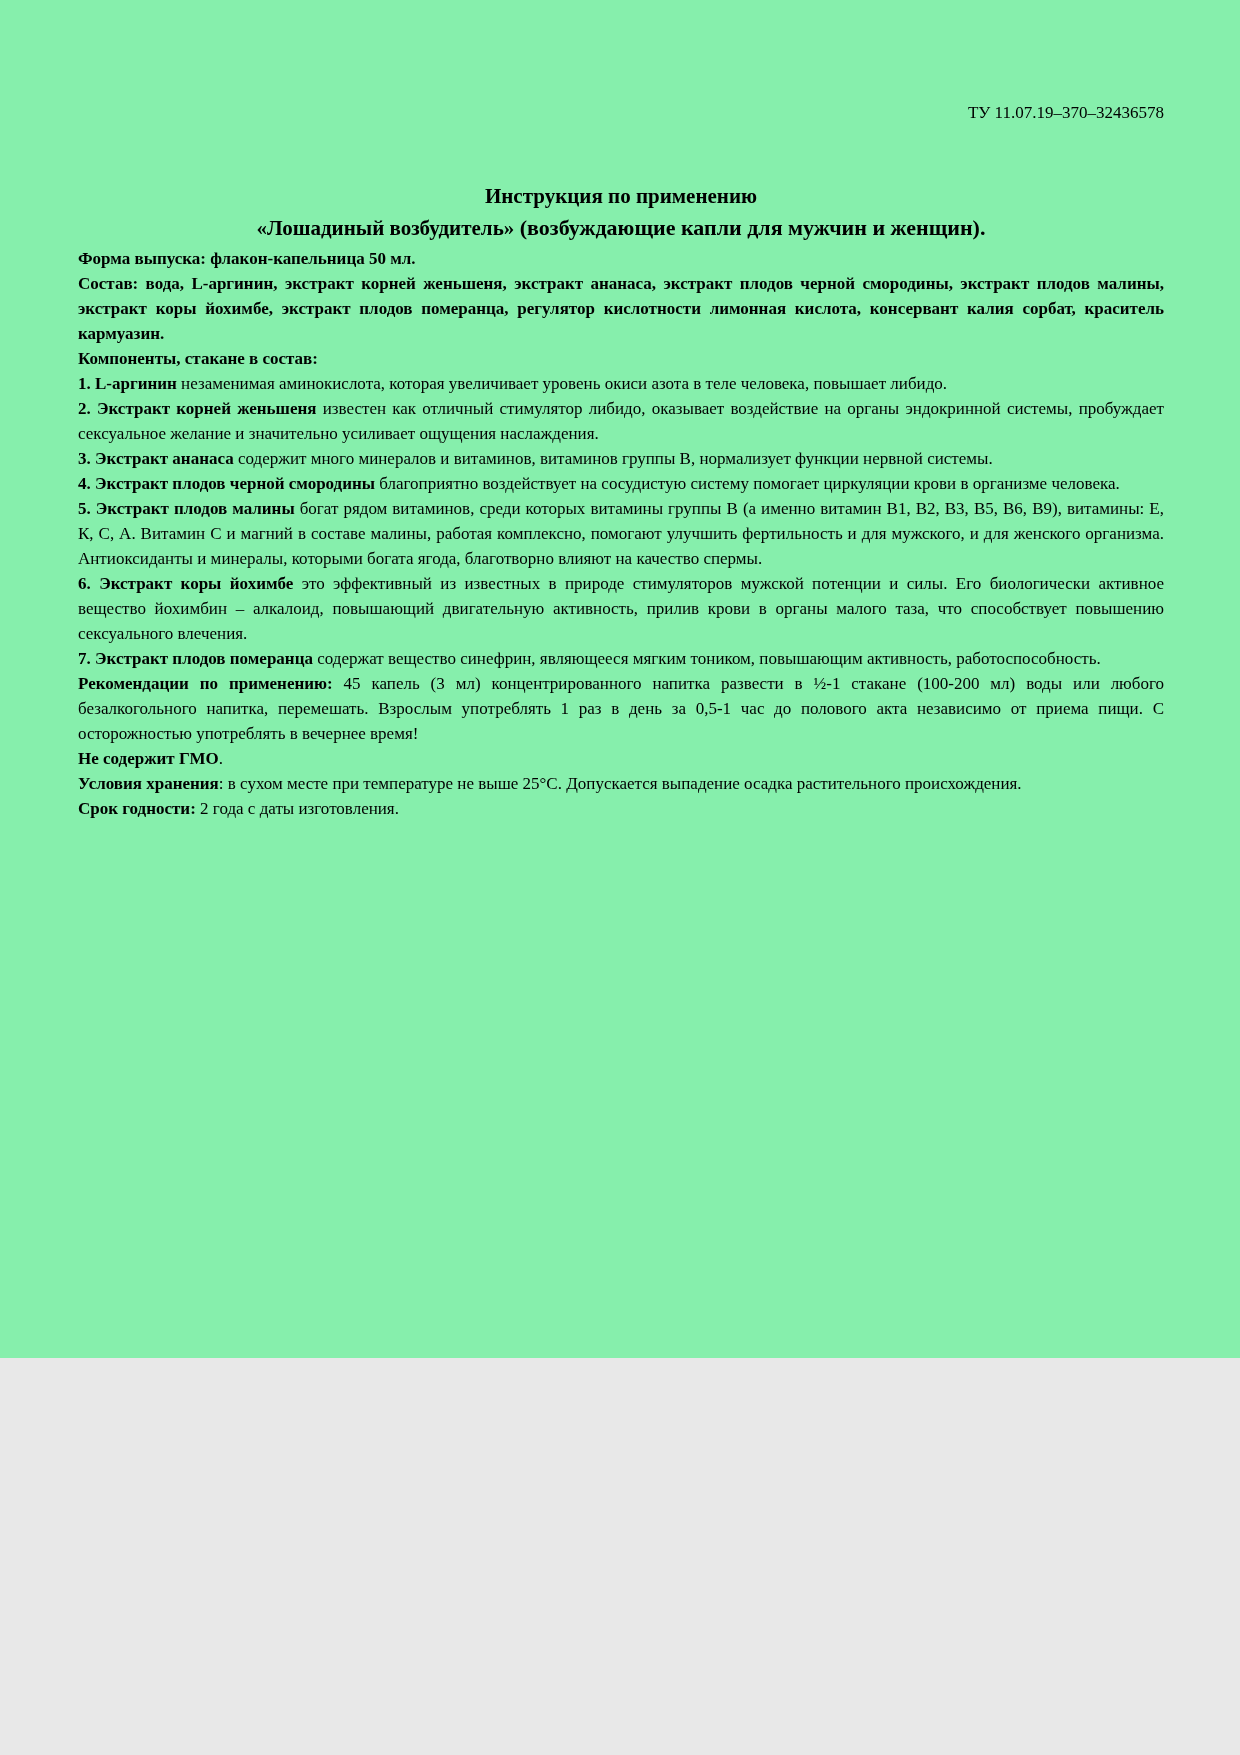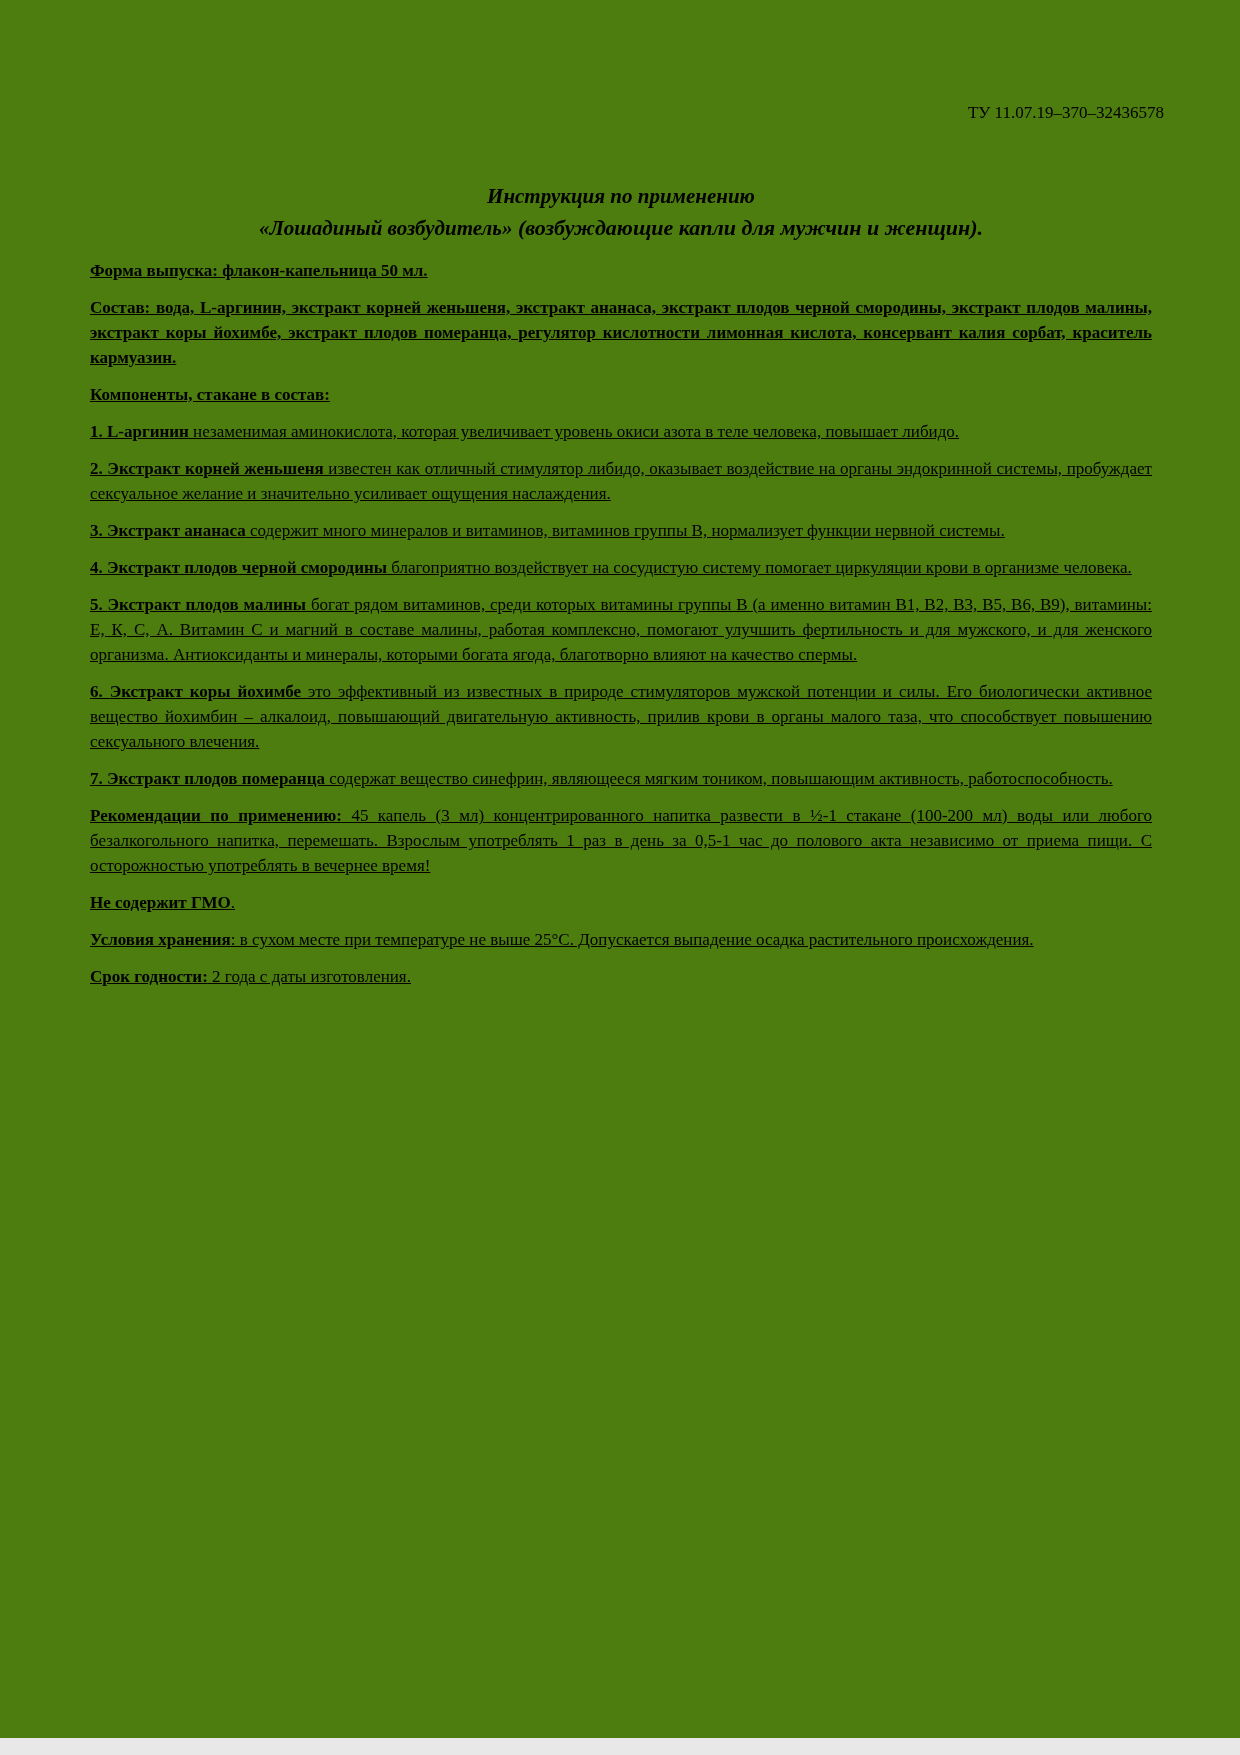--- a/index.html
+++ b/index.html
@@ -3,60 +3,58 @@
 <meta charset="utf-8">
 <style>
   html, body {
     margin: 0;
     padding: 0;
     background: #e8e8e8;
   }
   .page {
     position: relative;
     width: 1240px;
-    height: 1738px;
+    height: 1358px;
     margin: 0 auto;
-    background: #4d7c0f;
+    background: #86efac;
     box-sizing: border-box;
     padding: 100px 76px 0 78px;
     font-family: "Liberation Serif", "DejaVu Serif", serif;
     color: #000000;
     font-size: 17px;
     overflow: hidden;
   }
   .tu-line {
     text-align: right;
     font-size: 17px;
     line-height: 25px;
   }
   .title-block {
     margin-top: 55px;
     text-align: center;
     font-weight: bold;
-    font-style: italic;
   }
   .doc-title {
     font-size: 21px;
     line-height: 32px;
   }
   .doc-subtitle {
     line-height: 32px;
   }
   .subtitle-main {
     font-size: 21px;
     text-align: right;
   }
   .subtitle-sub {
     font-size: 22px;
   }
   p.para {
-    margin: 12px;
+    margin: 0;
     line-height: 25px;
     text-align: justify;
-    text-decoration: underline;
   }
   .bold { font-weight: bold; }
   .release-form { margin-top: 53px; }
   .composition { margin-top: 23px; font-weight: bold; }
   .components-heading { margin-top: 22px; font-weight: bold; text-align: left; }
   .component-item { }
   .recommendations { margin-top: 43px; line-height: 27px; }
   .no-gmo { margin-top: 20px; text-align: left; }
   .storage { margin-top: 30px; line-height: 31px; }
   .shelf-life { line-height: 27px; text-align: left; }

